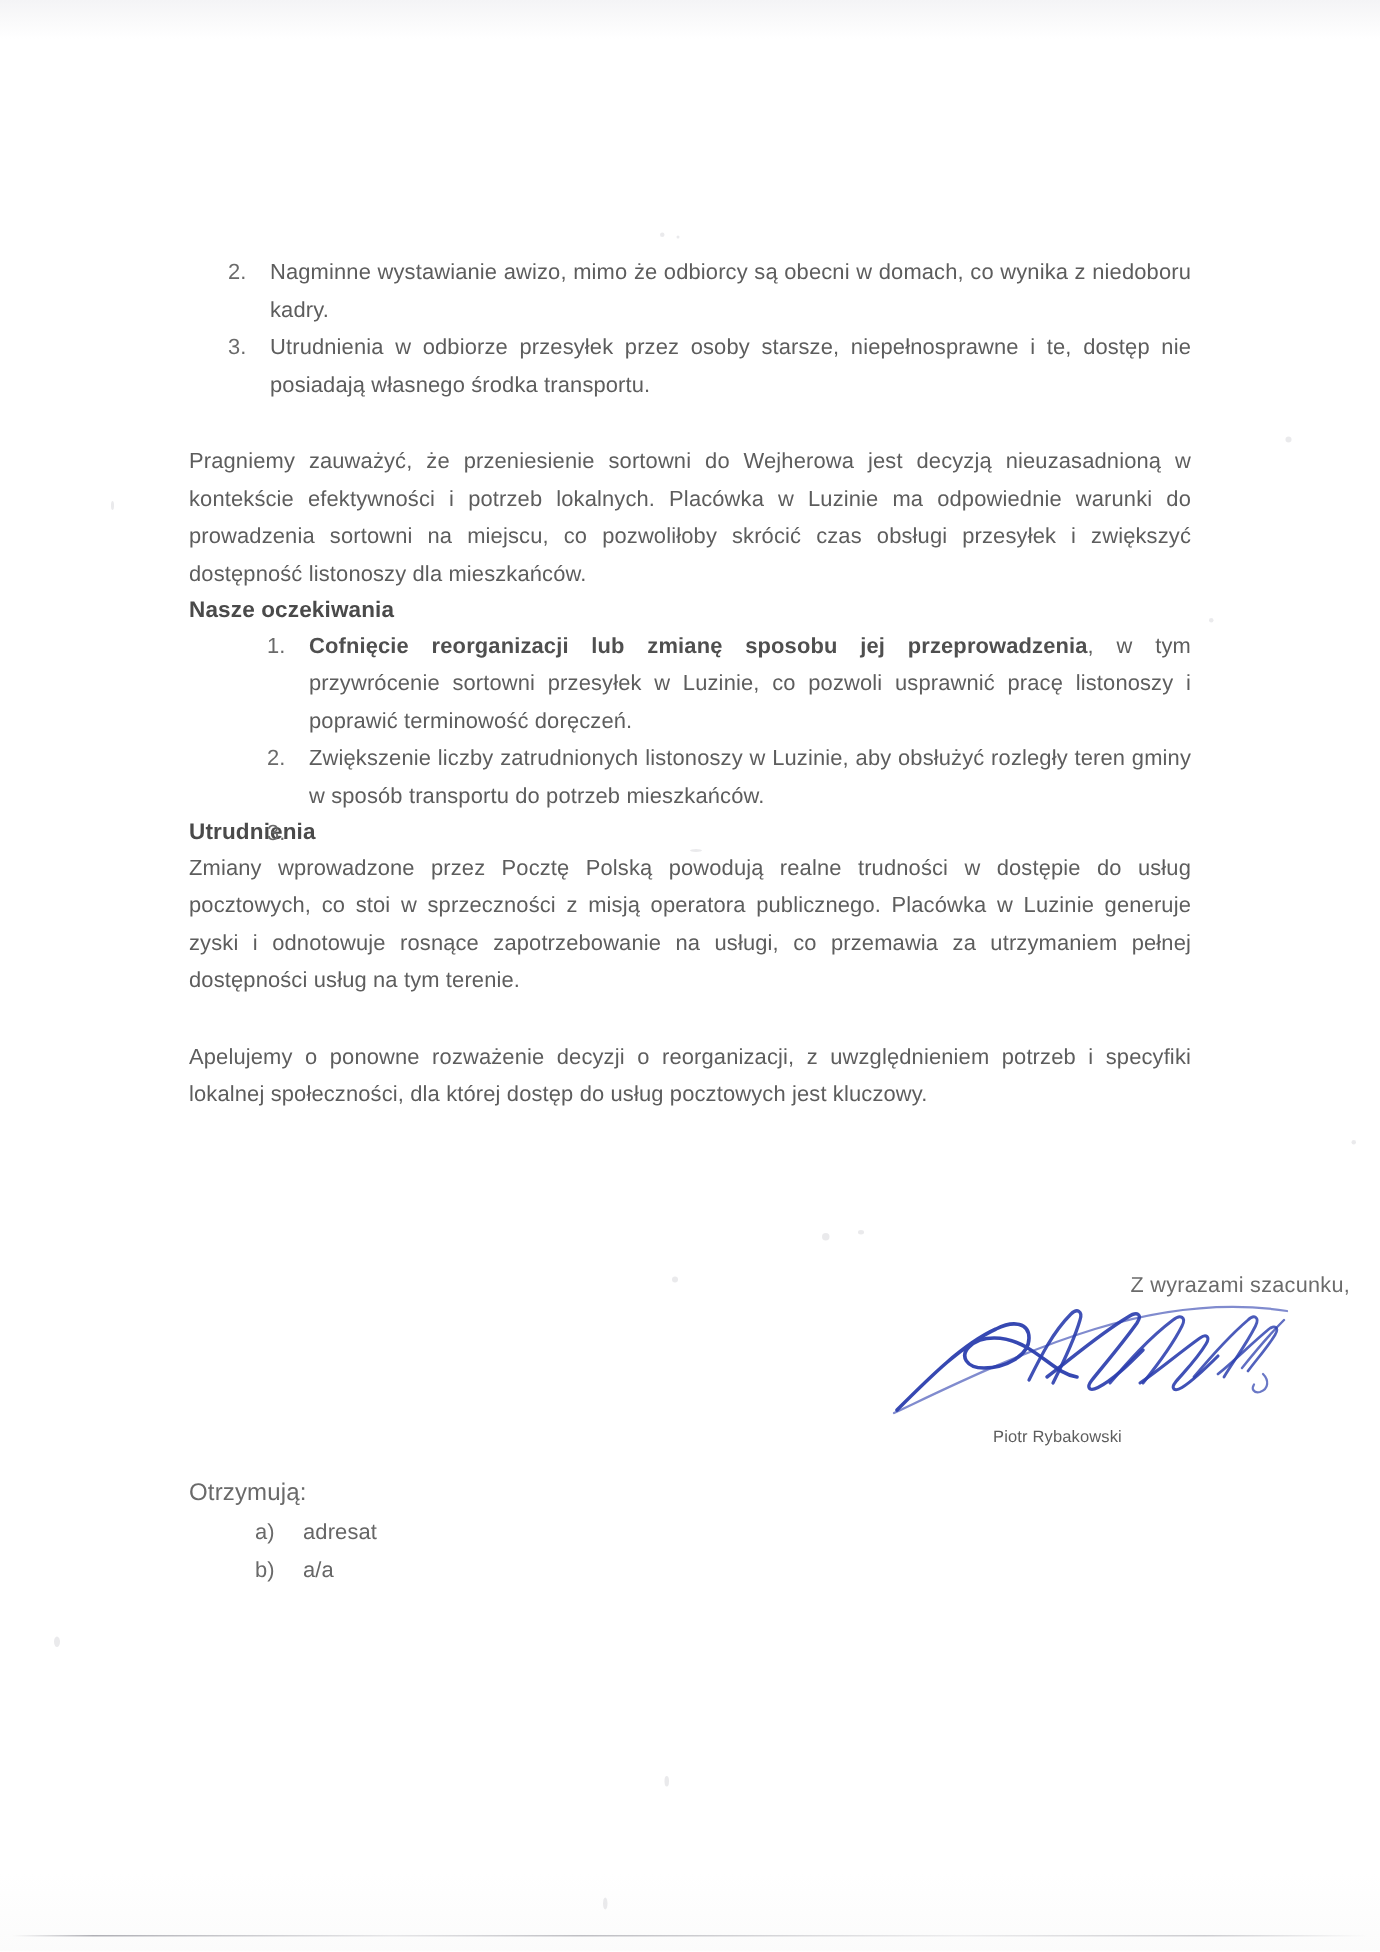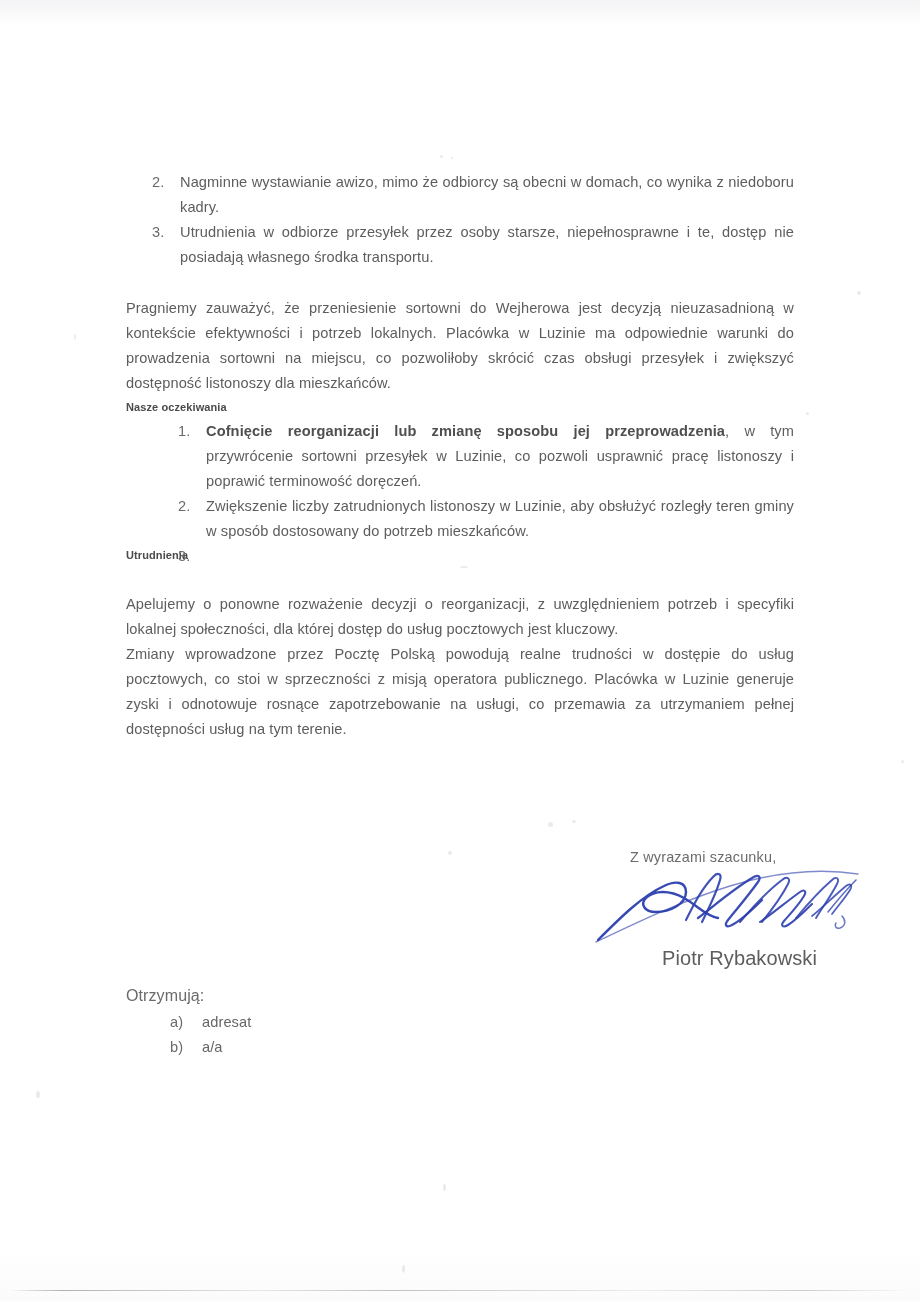--- a/index.html
+++ b/index.html
@@ -61,21 +61,21 @@
 
   .para {
     text-align: justify;
     margin-bottom: 0;
   }
   .block-gap-lg { margin-top: 26px; }
   .block-gap-md { margin-top: 22px; }
   .block-gap-sm { margin-top: 14px; }
 
   h2.heading {
-    font-size: 11px;
+    font-size: 15px;
     font-weight: bold;
     color: #4a4a4a;
     margin: 0 0 1px 0;
     line-height: 22px;
     letter-spacing: .1px;
   }
 
   ol.num-list {
     margin: 0;
     padding: 0;
@@ -109,27 +109,28 @@
     left: 600px;
     top: 845px;
     width: 300px;
   }
   .sign-closing {
     font-size: 14.4px;
     color: #6b6b6b;
     letter-spacing: .2px;
     margin: 0;
     padding-left: 30px;
+    text-align: right;
   }
   .sign-svg {
     display: block;
     margin: -2px 0 0 -10px;
   }
   .sign-name {
-    font-size: 20px;
+    font-size: 11px;
     color: #5d5d5d;
     margin: 0;
     padding-left: 62px;
     letter-spacing: .1px;
   }
 
   
   .recipients {
     position: absolute;
     left: 126px;
@@ -197,31 +198,31 @@
 
     <h2 class="heading block-gap-md">Nasze oczekiwania</h2>
 
     <ol class="num-list list-request block-gap-sm">
       <li>
         <span class="marker">1.</span>
         <strong>Cofnięcie reorganizacji lub zmianę sposobu jej przeprowadzenia</strong><span>, w tym przywrócenie sortowni przesyłek w Luzinie, co pozwoli usprawnić pracę listonoszy i poprawić terminowość doręczeń.</span>
       </li>
       <li>
         <span class="marker">2.</span>
-        <span>Zwiększenie liczby zatrudnionych listonoszy w Luzinie, aby obsłużyć rozległy teren gminy w sposób dostosowany do potrzeb mieszkańców.</span>
+        <span>Zwiększenie liczby zatrudnionych listonoszy w Luzinie, aby obsłużyć rozległy teren gminy w sposób transportu do potrzeb mieszkańców.</span>
       </li>
       <li>
         <span class="marker">3.</span>
       </li>
     </ol>
 
     <h2 class="heading block-gap-md">Utrudnienia</h2>
+    <p class="para">Zmiany wprowadzone przez Pocztę Polską powodują realne trudności w dostępie do usług pocztowych, co stoi w sprzeczności z misją operatora publicznego. Placówka w Luzinie generuje zyski i odnotowuje rosnące zapotrzebowanie na usługi, co przemawia za utrzymaniem pełnej dostępności usług na tym terenie.</p>
+
     <p class="para block-gap-lg">Apelujemy o ponowne rozważenie decyzji o reorganizacji, z uwzględnieniem potrzeb i specyfiki lokalnej społeczności, dla której dostęp do usług pocztowych jest kluczowy.</p>
-
-    <p class="para">Zmiany wprowadzone przez Pocztę Polską powodują realne trudności w dostępie do usług pocztowych, co stoi w sprzeczności z misją operatora publicznego. Placówka w Luzinie generuje zyski i odnotowuje rosnące zapotrzebowanie na usługi, co przemawia za utrzymaniem pełnej dostępności usług na tym terenie.</p>
   </div>
 
   <div class="sign-area">
     <p class="sign-closing">Z wyrazami szacunku,</p>
 
     <svg class="sign-svg" width="280" height="78" viewBox="0 0 280 78">
       <g fill="none" stroke="#2b3eae" stroke-linecap="round" stroke-linejoin="round">
         <path d="M8 72 C30 50, 52 28, 74 18 C86 12, 96 14, 96 24 C96 36, 80 44, 66 44 C54 44, 50 36, 56 30 C64 22, 80 22, 94 30 C108 38, 116 48, 128 50" stroke-width="2.4" opacity=".95"></path>
         <path d="M96 52 C104 36, 112 20, 124 8 C128 4, 132 6, 130 12 C126 26, 118 42, 112 54" stroke-width="2.2" opacity=".9"></path>
         <path d="M108 50 C124 38, 142 22, 162 10 C168 6, 172 8, 168 14 C158 28, 146 42, 138 52 C134 57, 136 60, 142 57 C152 52, 162 42, 172 32" stroke-width="2.3" opacity=".92"></path>

